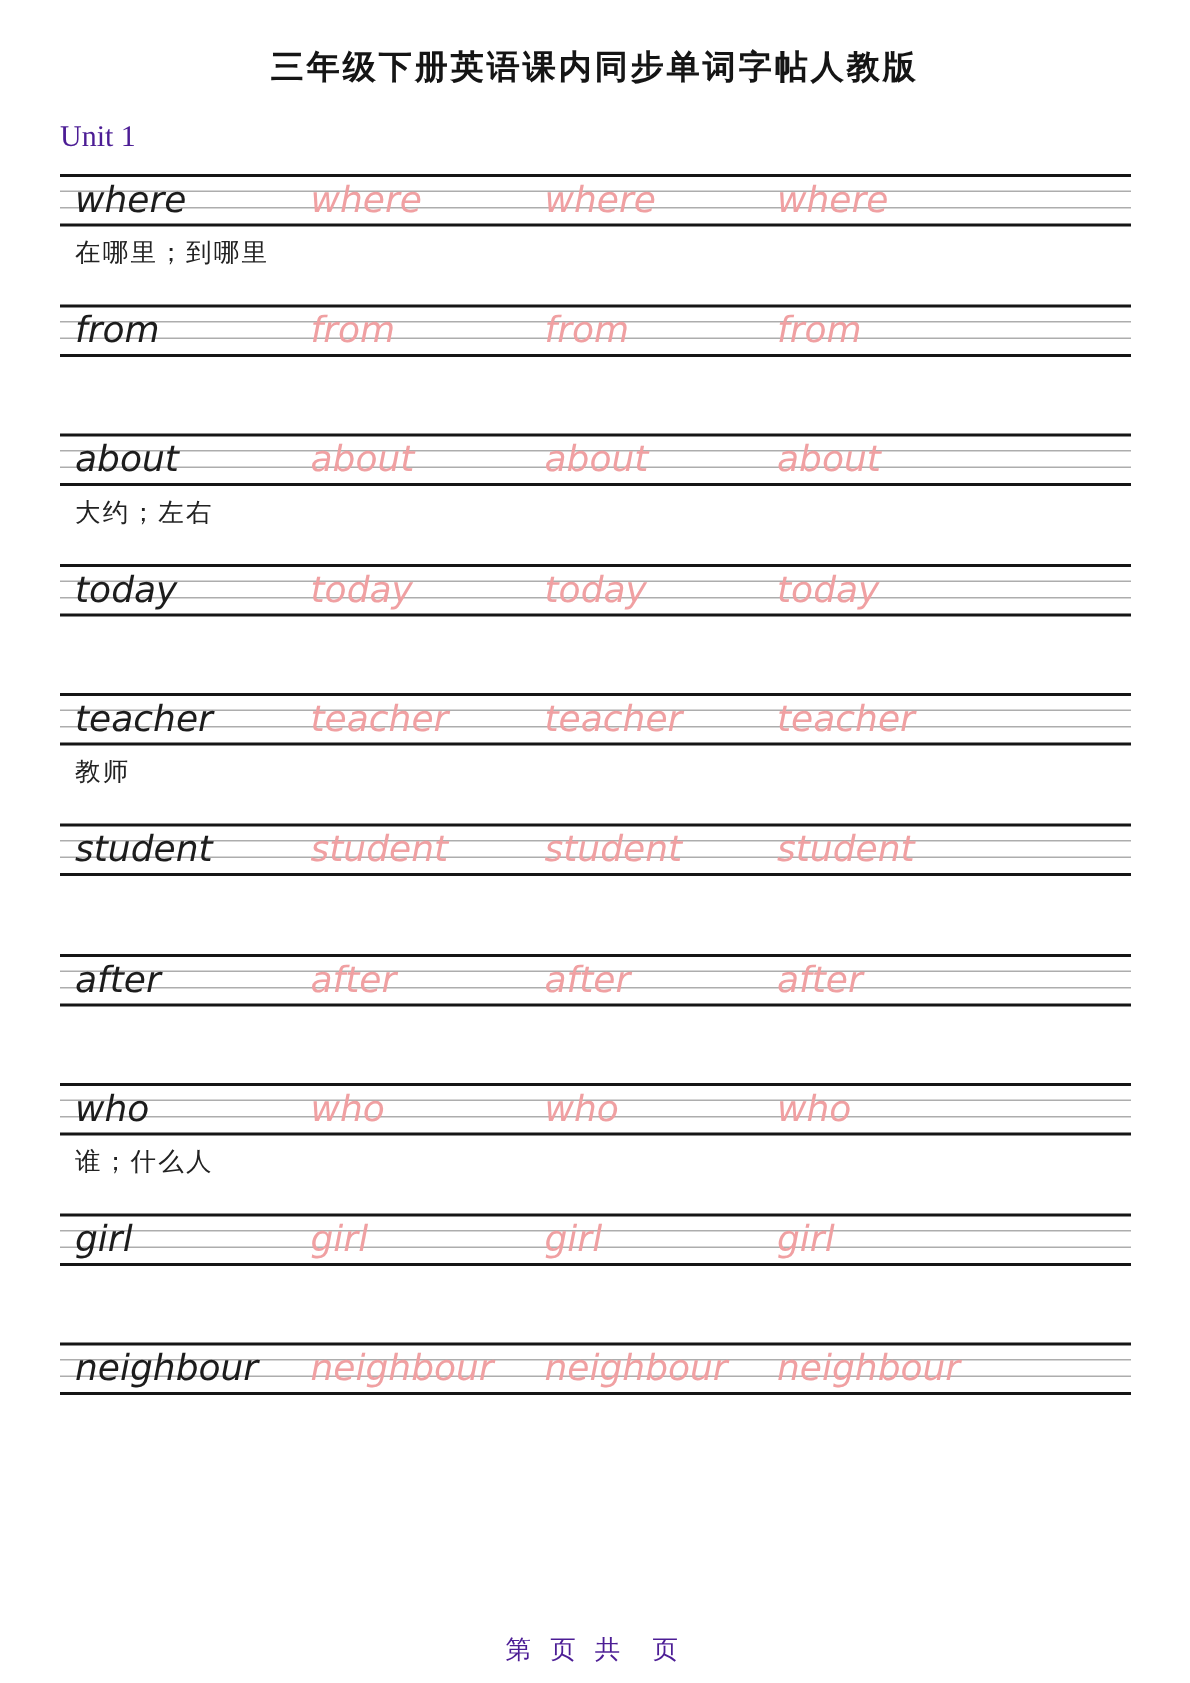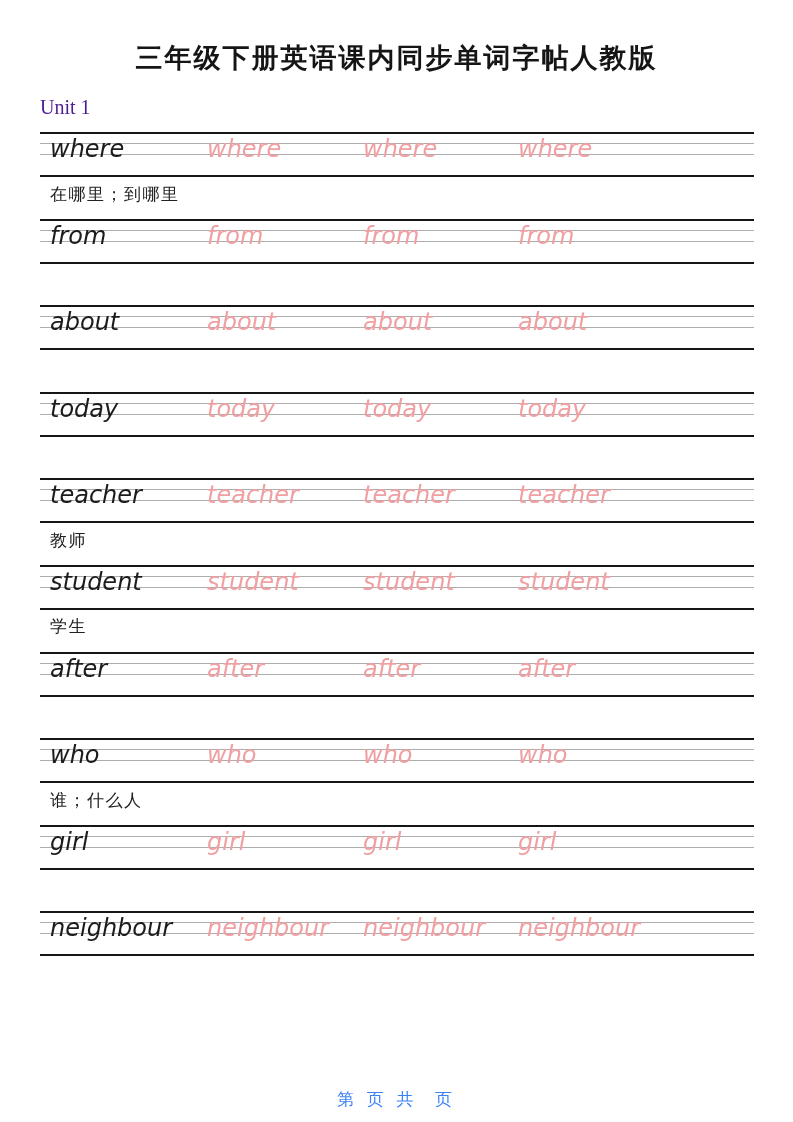--- a/index.html
+++ b/index.html
@@ -5,42 +5,42 @@
   html, body { margin: 0; padding: 0; }
   body {
     width: 793px; height: 1122px;
     background: #ffffff;
     position: relative;
     overflow: hidden;
     font-family: "Liberation Sans", sans-serif;
     color: #1c1c1c;
   }
   .title {
-    padding-top: 40px;
+    padding-top: 30px;
     text-align: center;
-    font-size: 27px;
+    font-size: 22px;
     font-weight: bold;
     letter-spacing: 2px;
     font-family: "Liberation Sans", sans-serif;
     color: #151515;
   }
   .unit {
     margin: 20px 0 0 40px;
     font-family: "Liberation Serif", serif;
     font-size: 20px;
     color: #4c1d95;
   }
   .rows {
     margin: 13px 0 0 40px;
     width: 714px;
   }
   .row { height: 86.6px; }
   .staff {
     position: relative;
-    height: 45px;
+    height: 35px;
     box-sizing: border-box;
     border-top: 2px solid var(--line-black, #161616);
     border-bottom: 2px solid var(--line-black, #161616);
   }
   .gline {
     position: absolute; left: 0; right: 0; height: 1px;
     background: var(--line-gray, #adadad);
   }
   .g1 { top: 9px; }
   .g2 { top: 20px; }
@@ -71,21 +71,21 @@
   }
   .footer {
     position: absolute;
     top: 1088px;
     left: 0; right: 0;
     text-align: center;
     font-size: 17px;
     letter-spacing: 4px;
     white-space: pre;
     font-family: "Liberation Sans", sans-serif;
-    color: #3b82f6;
+    color: #4c1d95;
   }
 </style>
 </head>
 <body>
 
 <div class="title">三年级下册英语课内同步单词字帖人教版</div>
 
 <div class="unit">Unit 1</div>
 
 <div class="rows" id="rows">
@@ -114,20 +114,21 @@
 
   <div class="row">
     <div class="staff">
       <div class="gline g1"></div>
       <div class="gline g2"></div>
       <span class="word w0">about</span>
       <span class="word trace t1">about</span>
       <span class="word trace t2">about</span>
       <span class="word trace t3">about</span>
     </div>
+    <div class="meaning">大约；左右</div>
   </div>
 
   <div class="row">
     <div class="staff">
       <div class="gline g1"></div>
       <div class="gline g2"></div>
       <span class="word w0">today</span>
       <span class="word trace t1">today</span>
       <span class="word trace t2">today</span>
       <span class="word trace t3">today</span>
@@ -148,21 +149,20 @@
 
   <div class="row">
     <div class="staff">
       <div class="gline g1"></div>
       <div class="gline g2"></div>
       <span class="word w0">student</span>
       <span class="word trace t1">student</span>
       <span class="word trace t2">student</span>
       <span class="word trace t3">student</span>
     </div>
-    <div class="meaning">学生</div>
   </div>
 
   <div class="row">
     <div class="staff">
       <div class="gline g1"></div>
       <div class="gline g2"></div>
       <span class="word w0">after</span>
       <span class="word trace t1">after</span>
       <span class="word trace t2">after</span>
       <span class="word trace t3">after</span>

